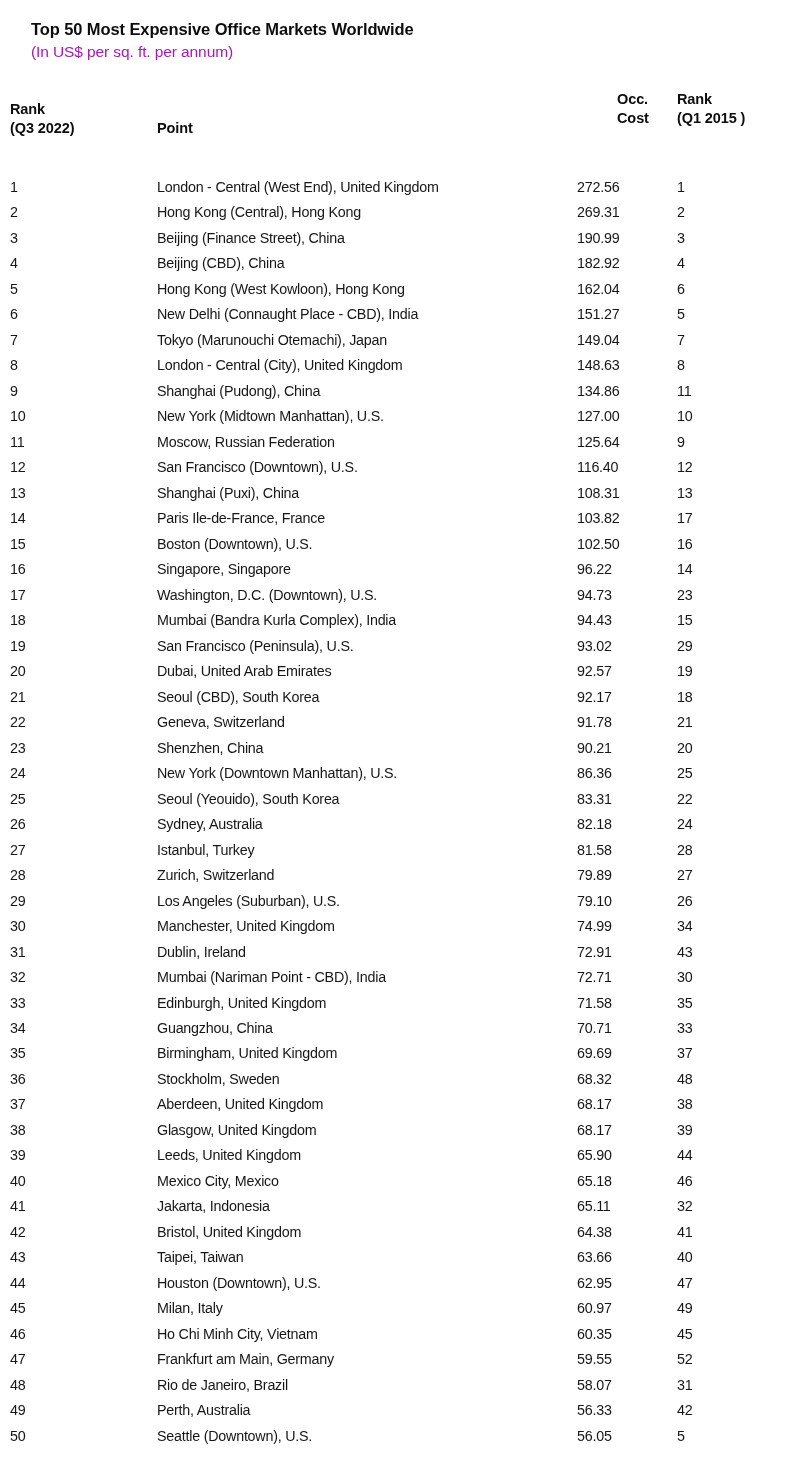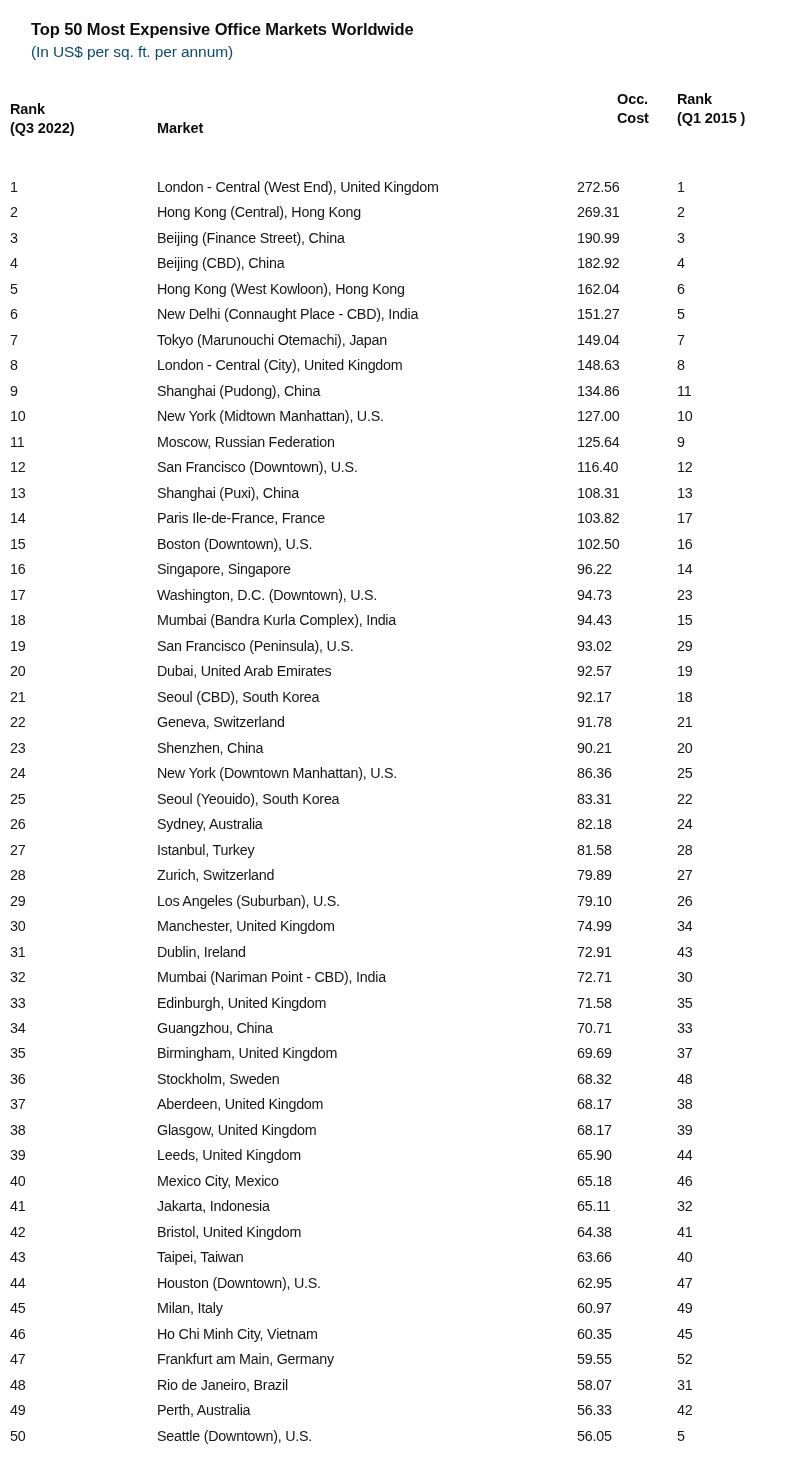--- a/index.html
+++ b/index.html
@@ -40,21 +40,21 @@
     letter-spacing: -0.1px;
     color: #0d0d0d;
     white-space: nowrap;
   }
   .doc-subtitle {
     font-family: "Liberation Sans", sans-serif;
     font-weight: normal;
     font-size: 15.5px;
     line-height: 19px;
     letter-spacing: -0.1px;
-    color: #0c4a6e;
+    color: #a21caf;
     margin-top: 3px;
     white-space: nowrap;
   }
 
   
   .table-head {
     position: absolute;
     left: 0;
     top: 88px;
     width: 663px;
@@ -116,21 +116,21 @@
     <div class="doc-title">Top 50 Most Expensive Office Markets Worldwide</div>
     <div class="doc-subtitle">(In US$ per sq. ft. per annum)</div>
   </div>
 
   <div class="table-head">
     <div class="th th-rank-q3">
       <span class="th-line">Rank</span>
       <span class="th-line">(Q3 2022)</span>
     </div>
     <div class="th th-market">
-      <span class="th-line">Market</span>
+      <span class="th-line">Point</span>
     </div>
     <div class="th th-occcost">
       <span class="th-line">Occ.</span>
       <span class="th-line">Cost</span>
     </div>
     <div class="th th-rank-q1">
       <span class="th-line">Rank</span>
       <span class="th-line">(Q1 2015 )</span>
     </div>
   </div>

